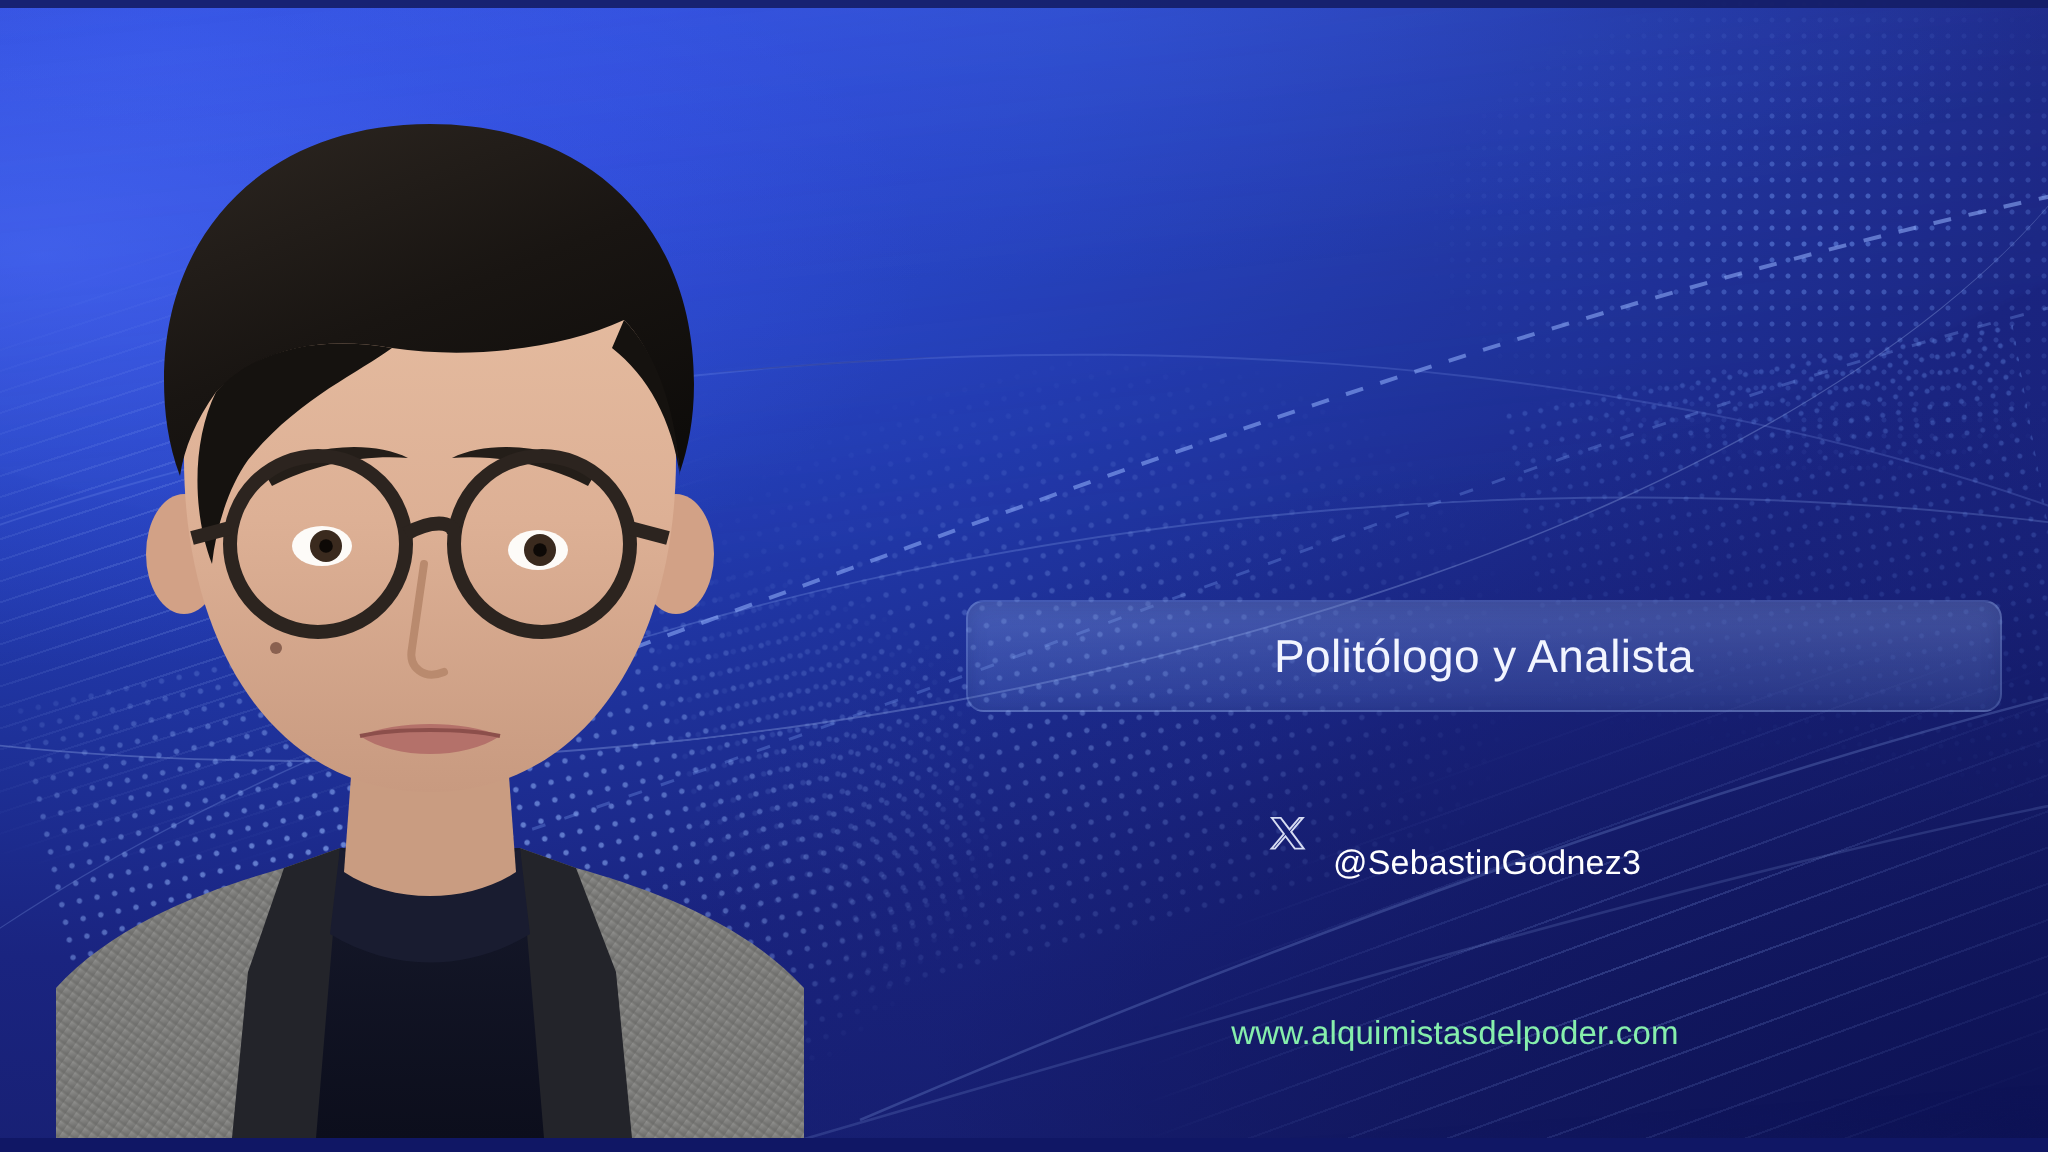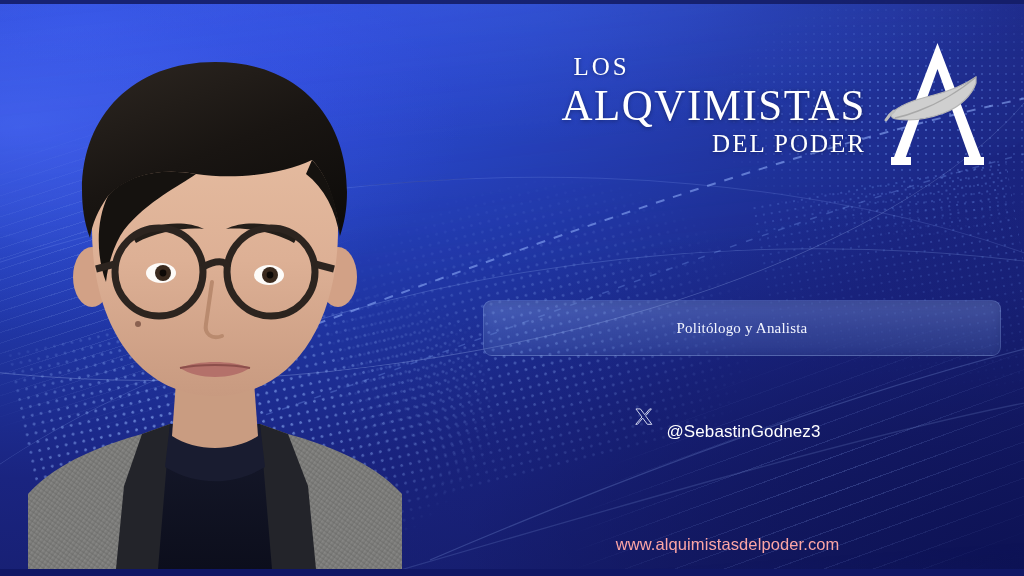--- a/index.html
+++ b/index.html
@@ -161,38 +161,38 @@
   
   #role-bar {
     position:absolute; left:483px; top:300px; width:518px; height:56px;
     border-radius:9px;
     background:linear-gradient(180deg, rgba(152,180,238,.34) 0%, rgba(126,158,226,.28) 55%, rgba(108,142,215,.22) 100%);
     border:1px solid rgba(175,200,250,.16);
     box-shadow:0 2px 10px rgba(10,16,70,.18) inset;
     display:flex; align-items:center; justify-content:center;
   }
   #role-text {
-    color:#f2f5ff; font-size:15px; letter-spacing:.2px;
-    font-family:Liberation Serif, serif;
+    color:#f2f5ff; font-size:23px; letter-spacing:.2px;
+    font-family:Liberation Sans, sans-serif;
   }
 
   
   #social-row {
     position:absolute; left:455px; top:402px; width:545px; height:30px;
     display:flex; align-items:center; justify-content:center; gap:11px;
   }
   #social-handle {
     color:#ffffff; font-size:17px; letter-spacing:.1px;margin-top:29px;
   }
 
   
   #website {
     position:absolute; left:455px; top:508px; width:545px;
-    text-align:center; color:#fca5a5;
-    font-size:16.5px; letter-spacing:.1px;margin-top:27px;
+    text-align:center; color:#86efac;
+    font-size:16.5px; letter-spacing:.1px;
   }
 
   
   #portrait {
     position:absolute; left:20px; bottom:7px; width:390px; height:545px;
   }
   #portrait svg { display:block; width:100%; height:100%; }
 </style>
 </head>
 <body>
@@ -300,39 +300,20 @@
       <path d="M192,258 L186,300 C184,310 192,316 202,312" fill="none" stroke="#b98a6e" stroke-width="4" stroke-linecap="round"></path>
       <ellipse cx="195" cy="312" rx="22" ry="9" fill="#c79madd" opacity="0"></ellipse>
 
       <path d="M160,344 C178,336 212,336 230,344 C212,356 178,356 160,344 Z" fill="#b4716a"></path>
       <path d="M160,344 C178,340 212,340 230,344" fill="none" stroke="#8c4f4b" stroke-width="2"></path>
 
       <circle cx="118" cy="300" r="3" fill="#8a6150"></circle>
     </svg>
   </div>
 
-  <div id="brand">
-    <div id="brand-wordmark">
-      <span id="brand-line-1">LOS</span>
-      <span id="brand-line-2">ALQVIMISTAS</span>
-      <span id="brand-line-3">DEL PODER</span>
-    </div>
-    <svg id="brand-mark" viewBox="0 0 115 140">
-      <path d="M57.5,8 L104,130 L92,130 L57.5,34 L23,130 L11,130 Z" fill="#ffffff"></path>
-      <rect x="11" y="122" width="20" height="8" fill="#ffffff"></rect>
-      <rect x="84" y="122" width="20" height="8" fill="#ffffff"></rect>
-      <g>
-        <path d="M96,42 C84,50 70,56 54,60 C38,64 24,68 14,76
-                 C10,79 10,83 16,84 C30,86 48,84 64,78
-                 C80,72 92,60 96,48 Z" fill="#cfcfcf" stroke="#b4b4b4" stroke-width="1.2"></path>
-        <path d="M96,42 C82,54 60,68 38,76 C28,80 20,82 15,83" fill="none" stroke="#a8a8a8" stroke-width="1.4"></path>
-        <path d="M14,76 C10,79 8,82 6,85" fill="none" stroke="#bdbdbd" stroke-width="3" stroke-linecap="round"></path>
-      </g>
-    </svg>
-  </div>
 
 
   <div id="role-bar">
     <span id="role-text">Politólogo y Analista</span>
   </div>
 
   <div id="social-row">
     <svg width="21" height="21" viewBox="0 0 24 24">
       <path d="M2.2 2.2h5.1l5.0 6.6 5.6-6.6h2.0l-6.7 7.9 7.2 9.7h-5.1l-5.3-7.1-6.0 7.1h-2.0l7.1-8.4z" fill="none" stroke="#d6dcf2" stroke-width="1.1"></path>
     </svg>

